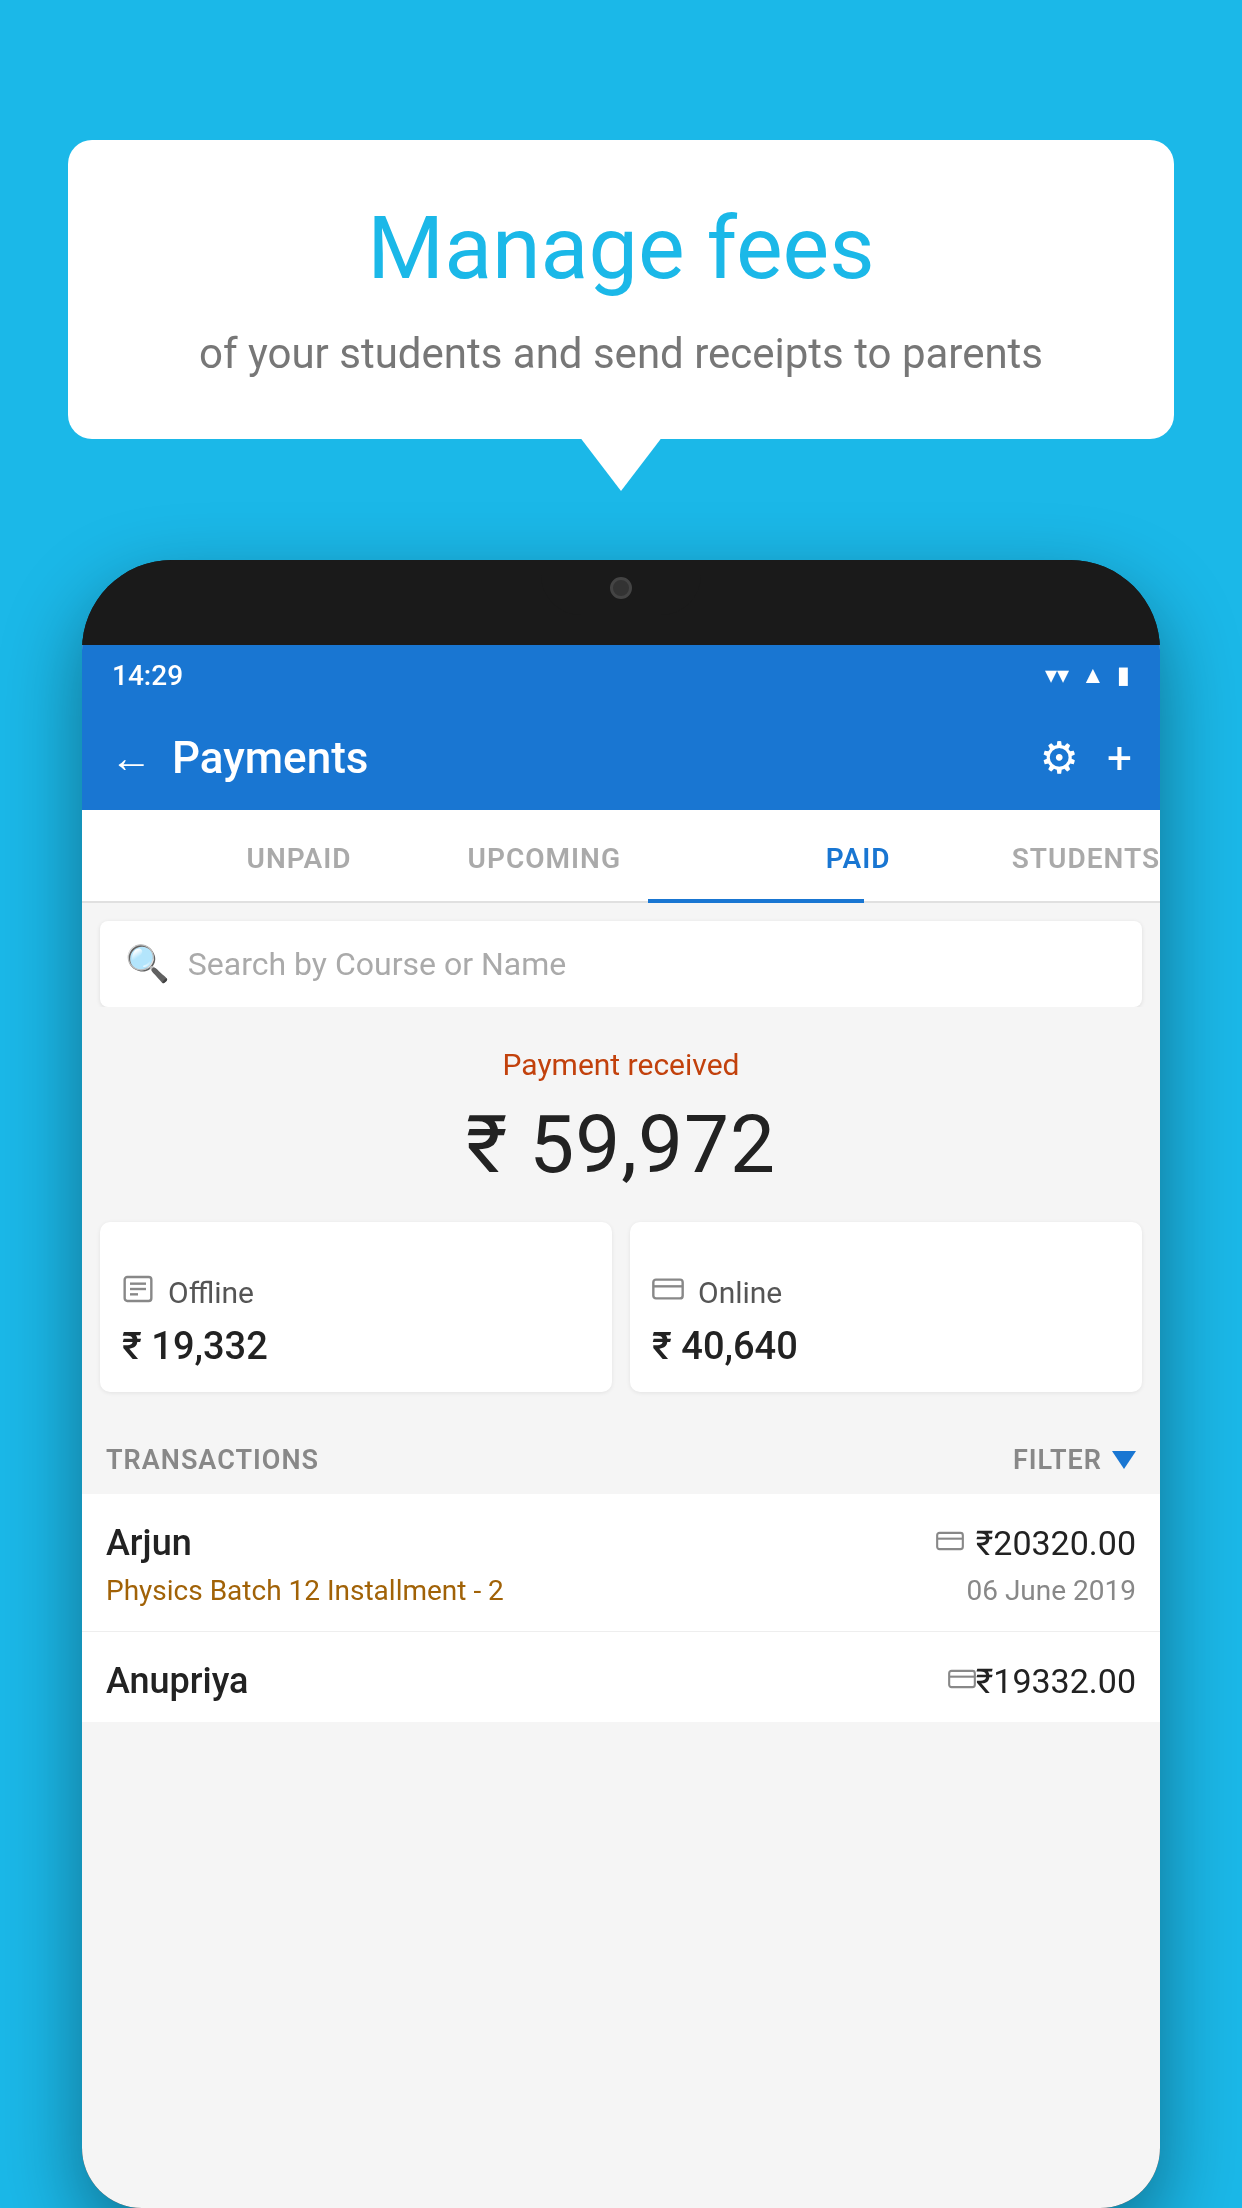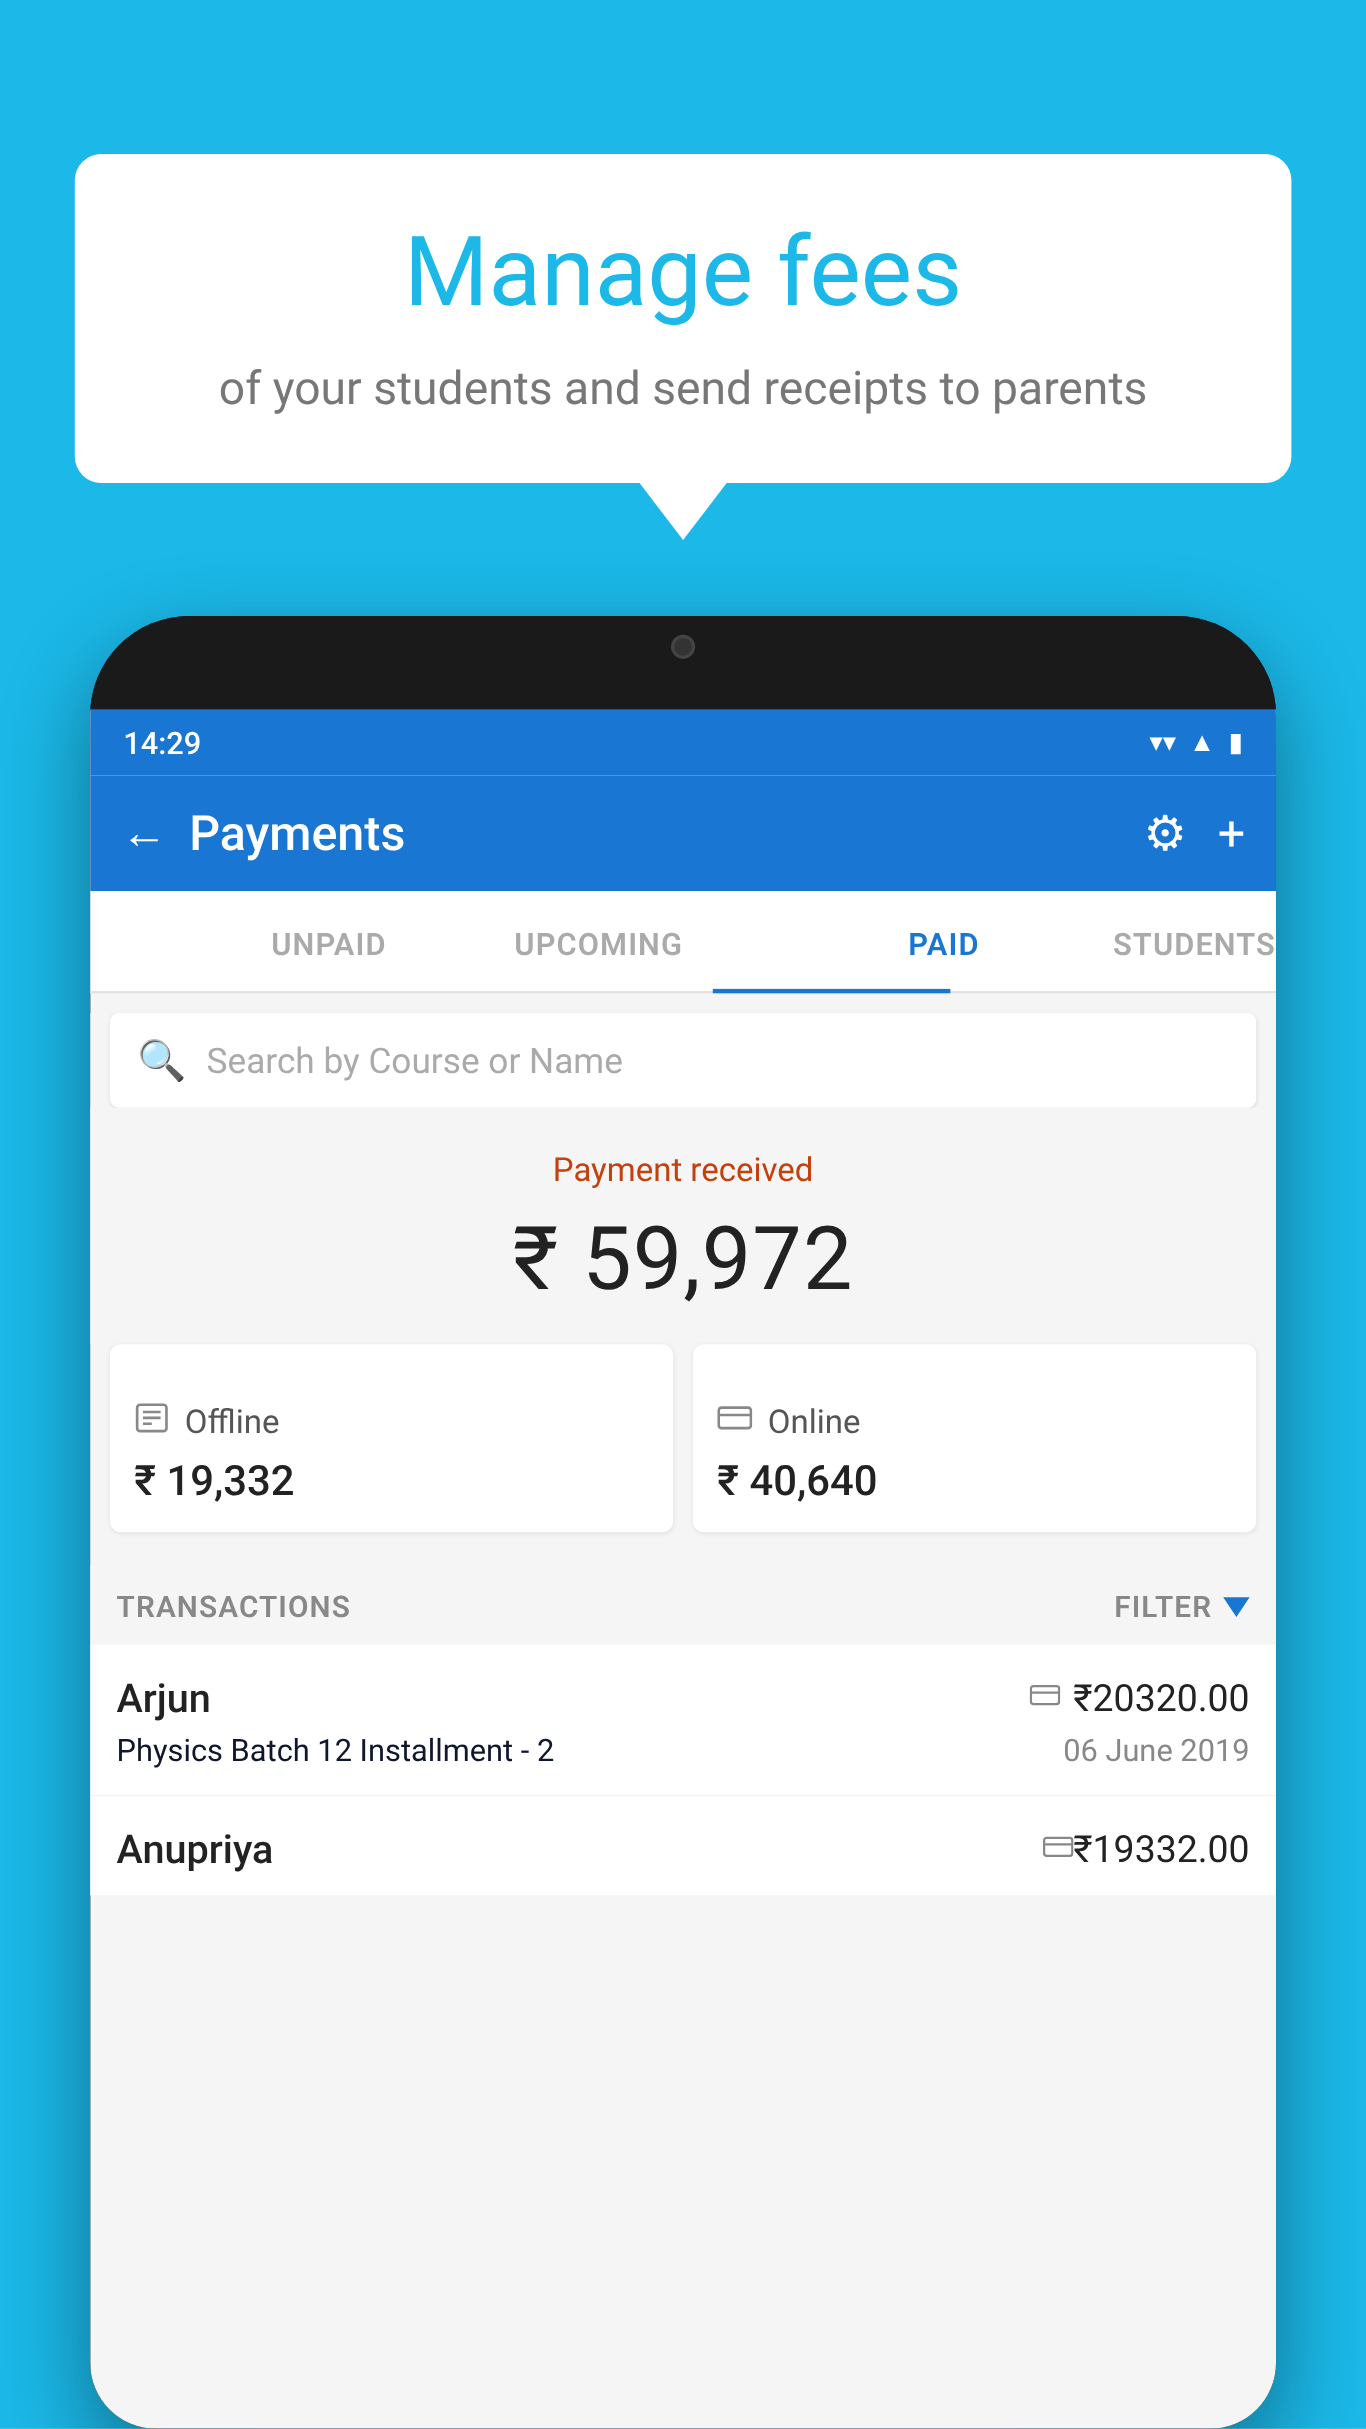--- a/index.html
+++ b/index.html
@@ -359,21 +359,21 @@
     }
 
     .transaction-bottom {
       display: flex;
       justify-content: space-between;
       align-items: center;
     }
 
     .transaction-course {
       font-size: 28px;
-      color: #0f172a;
+      color: #a16207;
     }
 
     .transaction-date {
       font-size: 28px;
       color: #888;
     }
 
     .transaction-row-partial {
       background: white;
       padding: 28px 24px 20px;

